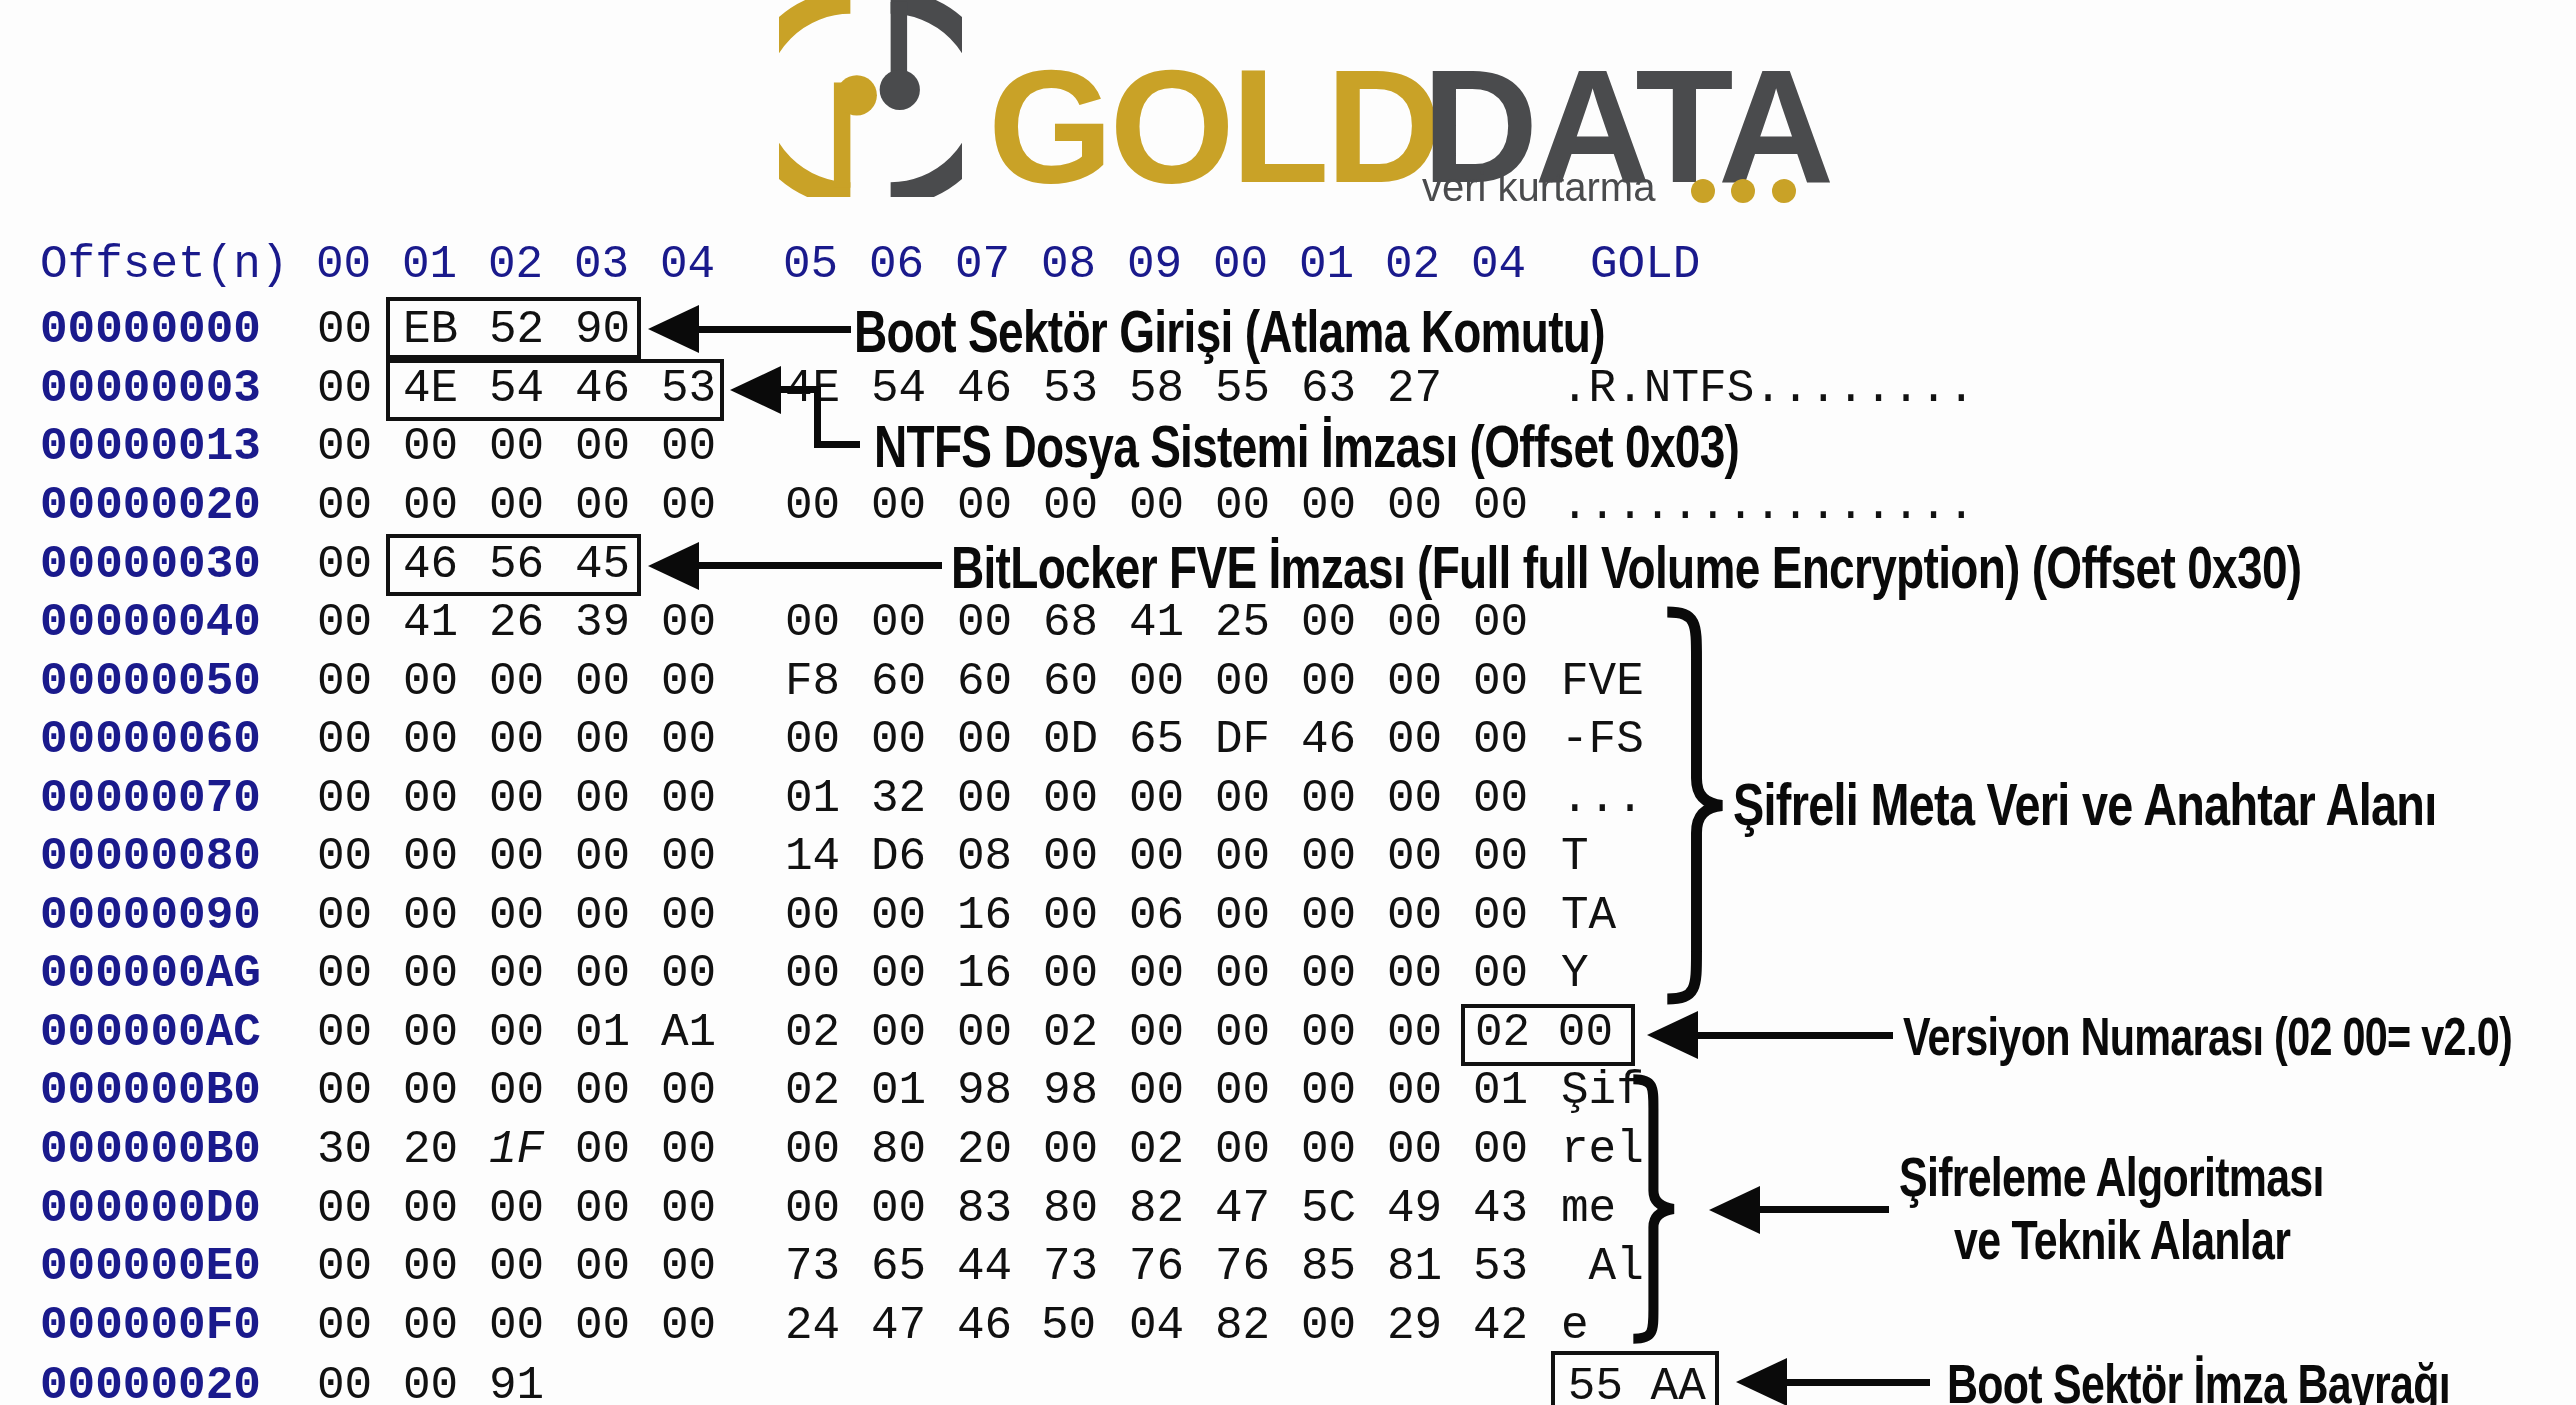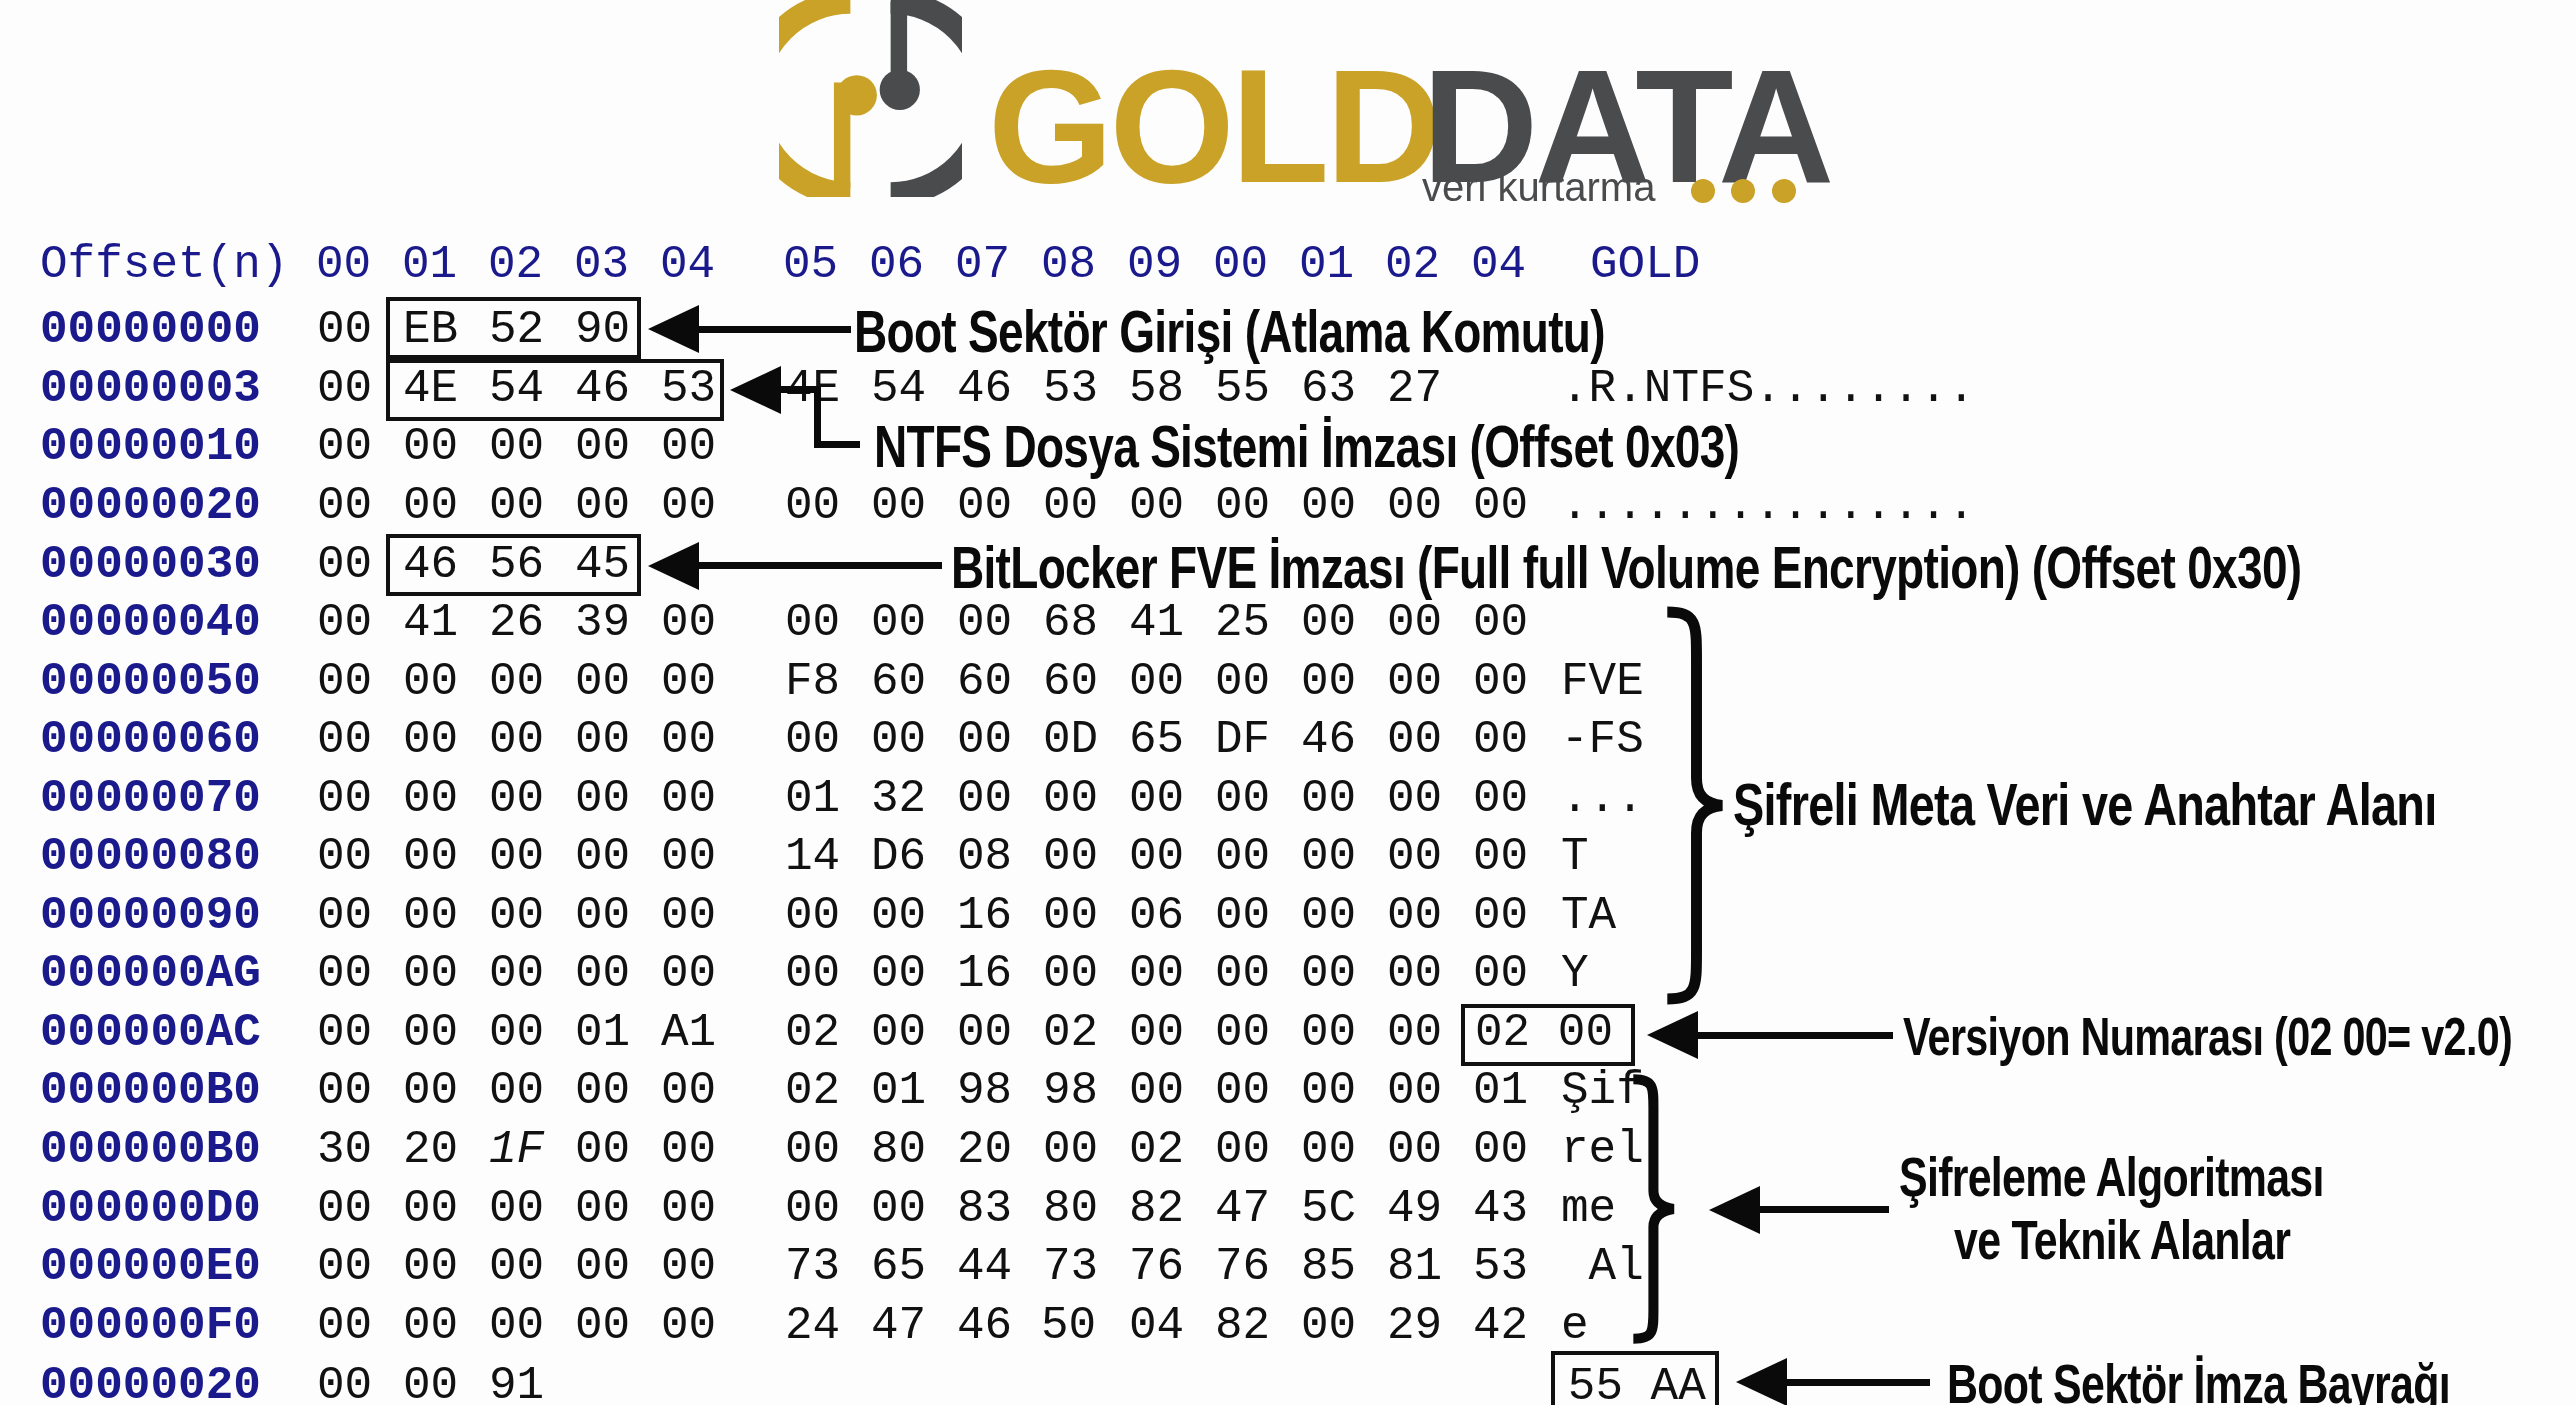--- a/index.html
+++ b/index.html
@@ -93,21 +93,21 @@
         <div class="mono cell" style="top: 366px; left: 948px;">46</div>
         <div class="mono cell" style="top: 366px; left: 1034px;">53</div>
         <div class="mono cell" style="top: 366px; left: 1120px;">58</div>
         <div class="mono cell" style="top: 366px; left: 1206px;">55</div>
         <div class="mono cell" style="top: 366px; left: 1292px;">63</div>
         <div class="mono cell" style="top: 366px; left: 1378px;">27</div>
         <div class="mono cell" style="top: 366px; left: 1464px;"></div>
         <div class="mono ascii" style="top: 366px;">.R.NTFS........</div>
       </div>
       <div>
-        <div class="mono off" style="top: 424px;">00000010</div>
+        <div class="mono off" style="top: 424px;">00000013</div>
         <div class="mono cell" style="top: 424px; left: 308px;">00</div>
         <div class="mono cell" style="top: 424px; left: 394px;">00</div>
         <div class="mono cell" style="top: 424px; left: 480px;">00</div>
         <div class="mono cell" style="top: 424px; left: 566px;">00</div>
         <div class="mono cell" style="top: 424px; left: 652px;">00</div>
         <div class="mono cell" style="top: 424px; left: 776px;"></div>
         <div class="mono cell" style="top: 424px; left: 862px;"></div>
         <div class="mono cell" style="top: 424px; left: 948px;"></div>
         <div class="mono cell" style="top: 424px; left: 1034px;"></div>
         <div class="mono cell" style="top: 424px; left: 1120px;"></div>

